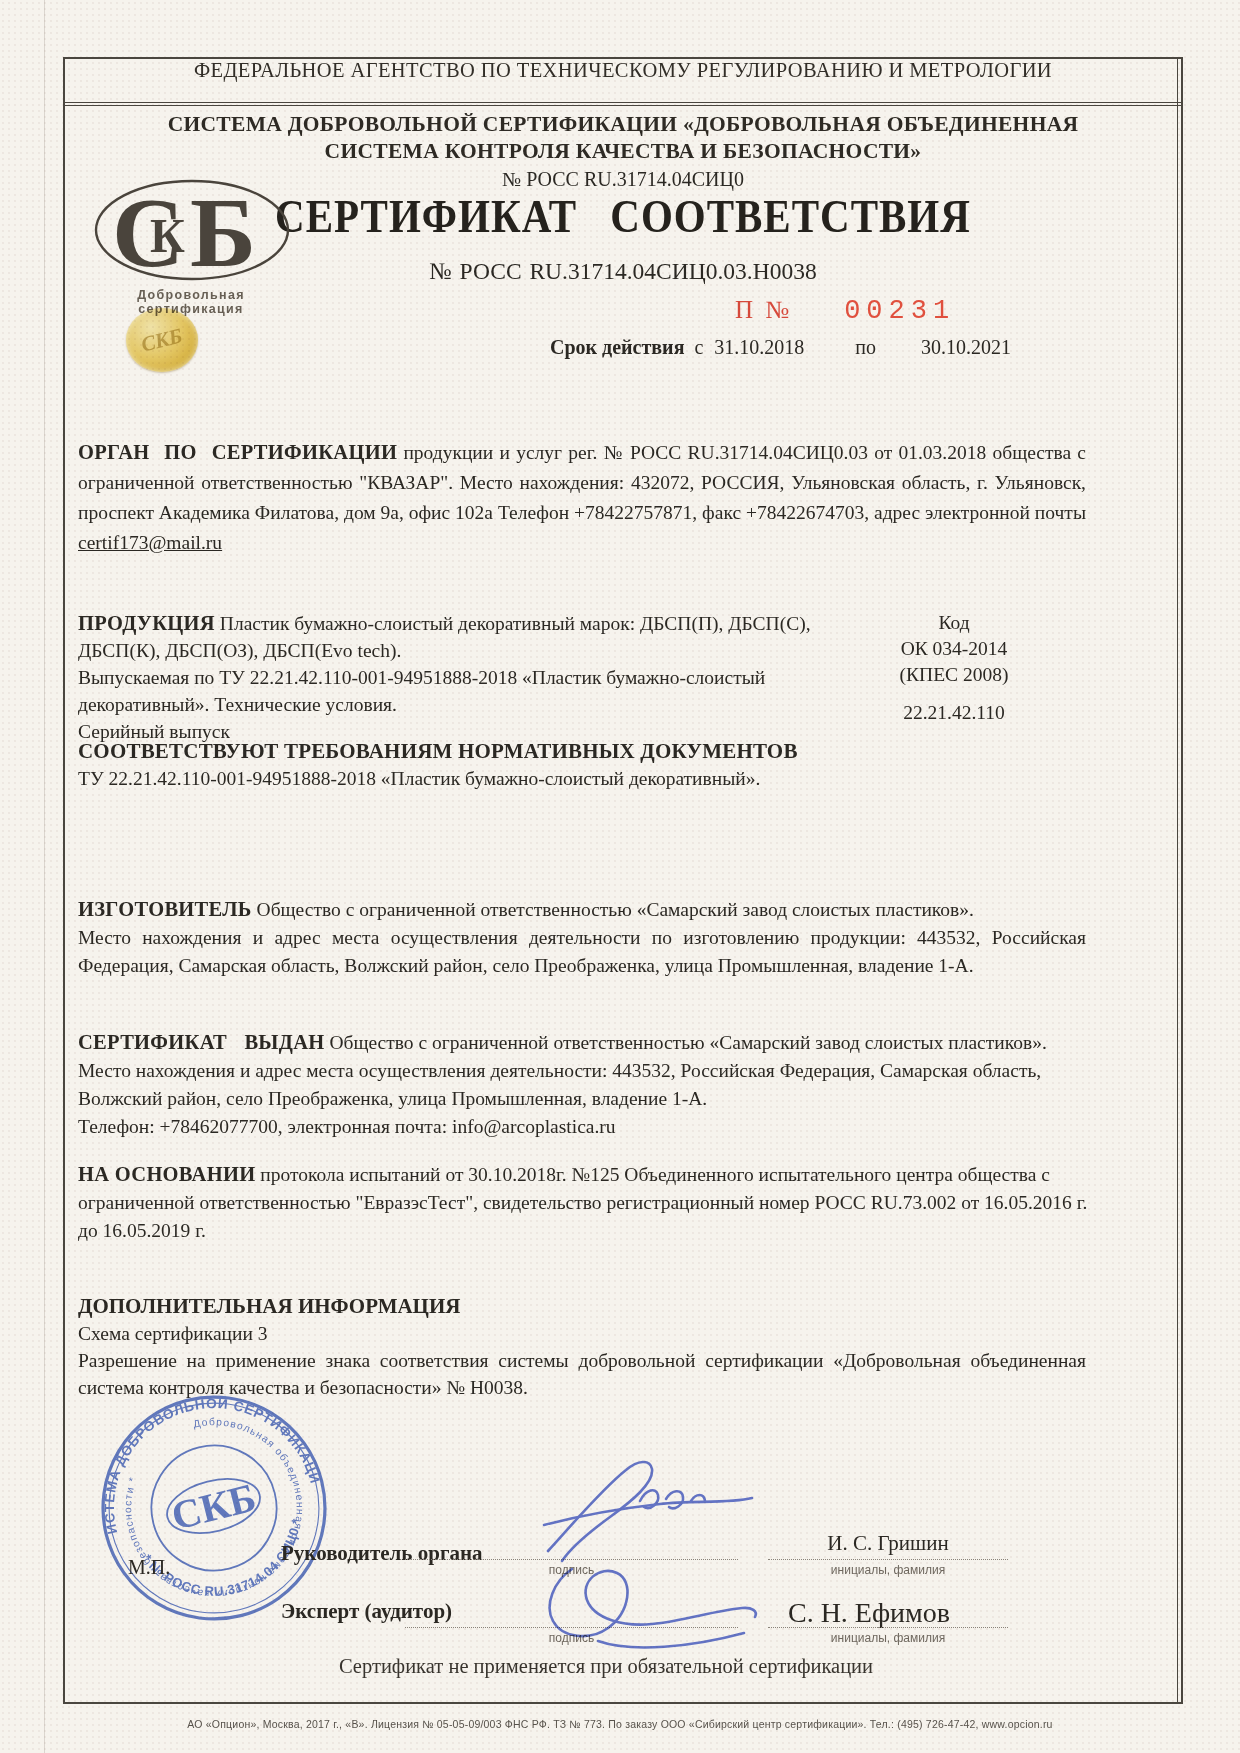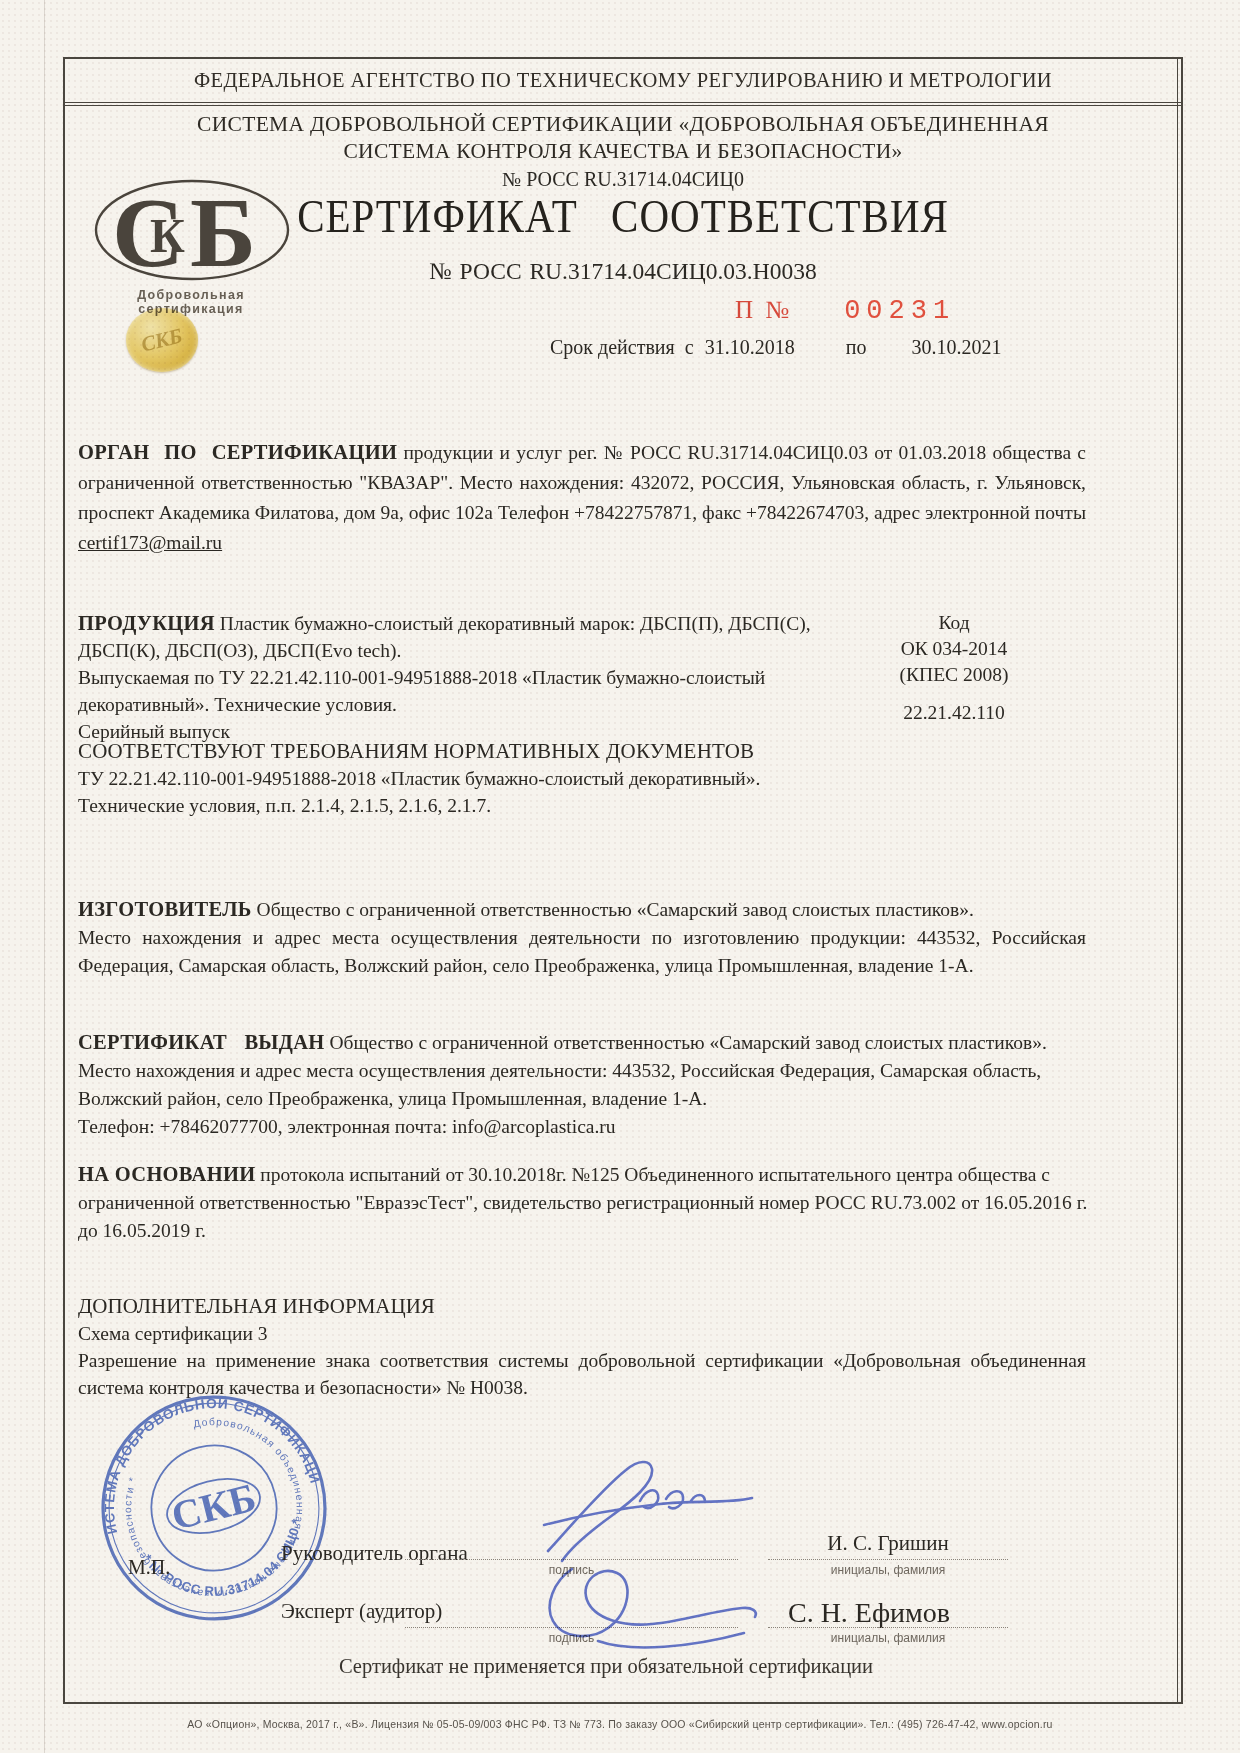--- a/index.html
+++ b/index.html
@@ -4,26 +4,26 @@
 <style>
   *{margin:0;padding:0;box-sizing:border-box}
   html,body{background:#e9e5dd}
   .page{position:relative;width:1240px;height:1753px;margin:0 auto;
     background-color:#f6f3ed;
     background-image:radial-gradient(rgba(213,196,188,.26) 1px, rgba(0,0,0,0) 1.3px);
     background-size:6px 6px;
     font-family:"Liberation Serif","DejaVu Serif",serif;color:#2b2823;overflow:hidden}
   .page::before{content:"";position:absolute;left:44px;top:0;bottom:0;border-left:1px solid rgba(125,112,100,.22)}
   .abs{position:absolute}
-  .b{font-weight:normal}
+  .b{font-weight:bold}
   .ctr{text-align:center}
   .just{text-align:justify}
   .frame{position:absolute;left:63px;top:57px;width:1120px;height:1647px;border:2px solid #4a463f}
   .frame::after{content:"";position:absolute;top:0;bottom:0;right:3px;border-right:1px solid #4a463f}
-  .agency{left:65px;top:59px;width:1116px;height:47px;display:flex;align-items:center;justify-content:center;
+  .agency{left:65px;top:59px;width:1116px;height:47px;display:flex;align-items:flex-start;justify-content:center;
     border-bottom:4px double #4a463f;font-size:20.5px;letter-spacing:.4px;color:#322e28}
   .sys-title{left:63px;top:111px;width:1120px;font-size:21.5px;line-height:27px;letter-spacing:.3px;color:#2e2a24}
   .sys-num{left:63px;top:168px;width:1120px;font-size:20px}
   .doc-title{left:63px;top:189px;width:1120px;font-size:41px;letter-spacing:1px;word-spacing:22px;color:#25221d}
   .doc-title span{display:inline-block;transform:scaleY(1.12);transform-origin:top}
   .cert-num{left:63px;top:258px;width:1120px;font-size:23.5px;word-spacing:2px}
   .redrow{left:735px;top:296px;display:flex;align-items:baseline}
   .red-label{font-size:25px;color:#d6493b;letter-spacing:3px}
   .red-num{margin-left:52px;font-family:Liberation Mono, monospace;
     font-size:27px;color:#e0503e;letter-spacing:6px}
@@ -110,21 +110,20 @@
   <div class="abs body-par ctr" style="left:880px;top:610px;width:148px;line-height:26px">
     <div>Код</div>
     <div>ОК 034-2014</div>
     <div>(КПЕС 2008)</div>
     <div style="margin-top:12px">22.21.42.110</div>
   </div>
 
   <div class="abs body-par" style="left:78px;top:738px;width:1008px;line-height:27px">
     <div class="b" style="font-size:21px;letter-spacing:.2px">СООТВЕТСТВУЮТ ТРЕБОВАНИЯМ НОРМАТИВНЫХ ДОКУМЕНТОВ</div>
     <div>ТУ 22.21.42.110-001-94951888-2018   «Пластик бумажно-слоистый  декоративный».</div>
-    <div>Технические условия, п.п. 2.1.4, 2.1.5, 2.1.6, 2.1.7.</div>
   </div>
 
   <div class="abs body-par" style="left:78px;top:895px;width:1008px;line-height:28px">
     <p><span class="slabel">ИЗГОТОВИТЕЛЬ</span><span> Общество с ограниченной ответственностью «Самарский завод слоистых пластиков».</span></p>
     <p class="just">Место нахождения и адрес места осуществления деятельности по изготовлению продукции: 443532, Российская Федерация, Самарская область,  Волжский район, село Преображенка, улица Промышленная, владение 1-А.</p>
   </div>
 
   <div class="abs body-par" style="left:78px;top:1028px;width:1008px;line-height:28px">
     <p class="just"><span class="slabel ws12">СЕРТИФИКАТ ВЫДАН</span><span> Общество с ограниченной ответственностью «Самарский завод слоистых пластиков».</span></p>
     <p>Место нахождения и адрес места осуществления деятельности: 443532, Российская Федерация, Самарская область,  Волжский район, село Преображенка, улица Промышленная, владение 1-А.</p>

